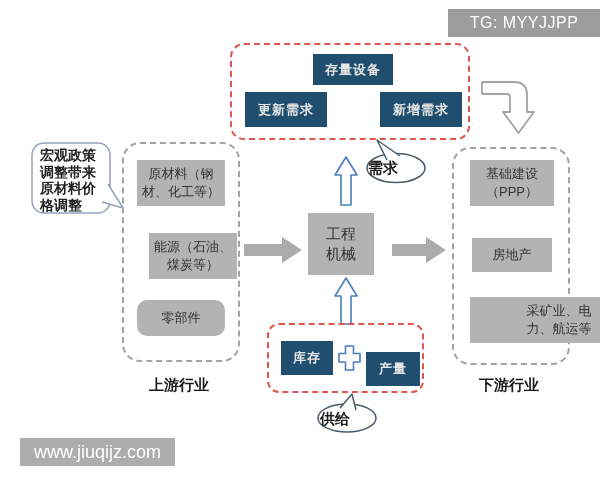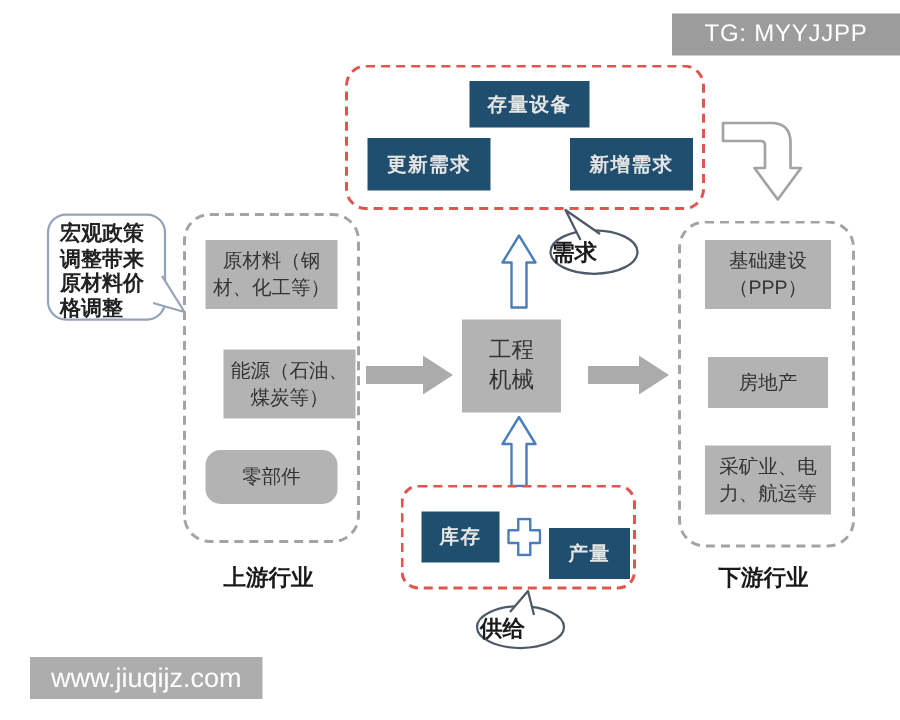--- a/index.html
+++ b/index.html
@@ -25,21 +25,21 @@
     font-size:13px;font-weight:400;text-align:center;white-space:pre-line;line-height:1.35;}
   .b-stock{left:313px;top:54px;width:80px;height:31px;}
   .b-renew{left:245px;top:92px;width:82px;height:35px;font-family:Liberation Serif, serif;}
   .b-new{left:380px;top:92px;width:82px;height:35px;}
   .b-raw{left:137px;top:160px;width:88px;height:46px;}
   .b-energy{left:137px;top:233px;width:88px;height:46px;margin-left:12px;}
   .b-parts{left:137px;top:300px;width:88px;height:36px;border-radius:10px;}
   .b-center{left:308px;top:213px;width:66px;height:62px;font-size:15px;}
   .b-infra{left:470px;top:160px;width:84px;height:46px;}
   .b-estate{left:472px;top:238px;width:80px;height:34px;}
-  .b-mining{left:470px;top:297px;width:84px;height:46px;}
+  .b-mining{left:470px;top:297px;width:84px;height:46px;padding-left:47px;}
   .b-inv{left:281px;top:341px;width:52px;height:34px;}
   .b-out{left:366px;top:352px;width:54px;height:34px;}
   
   .sec-label{font-size:15px;font-weight:bold;color:#1a1a1a;text-align:center;}
   .lbl-up{left:122px;top:376px;width:114px;}
   .lbl-down{left:452px;top:376px;width:114px;}
   
   .bubble-text{font-size:15px;font-weight:bold;color:#1a1a1a;text-align:left;}
   .t-demand{left:368px;top:159px;width:54px;}
   .t-supply{left:320px;top:410px;width:56px;}

